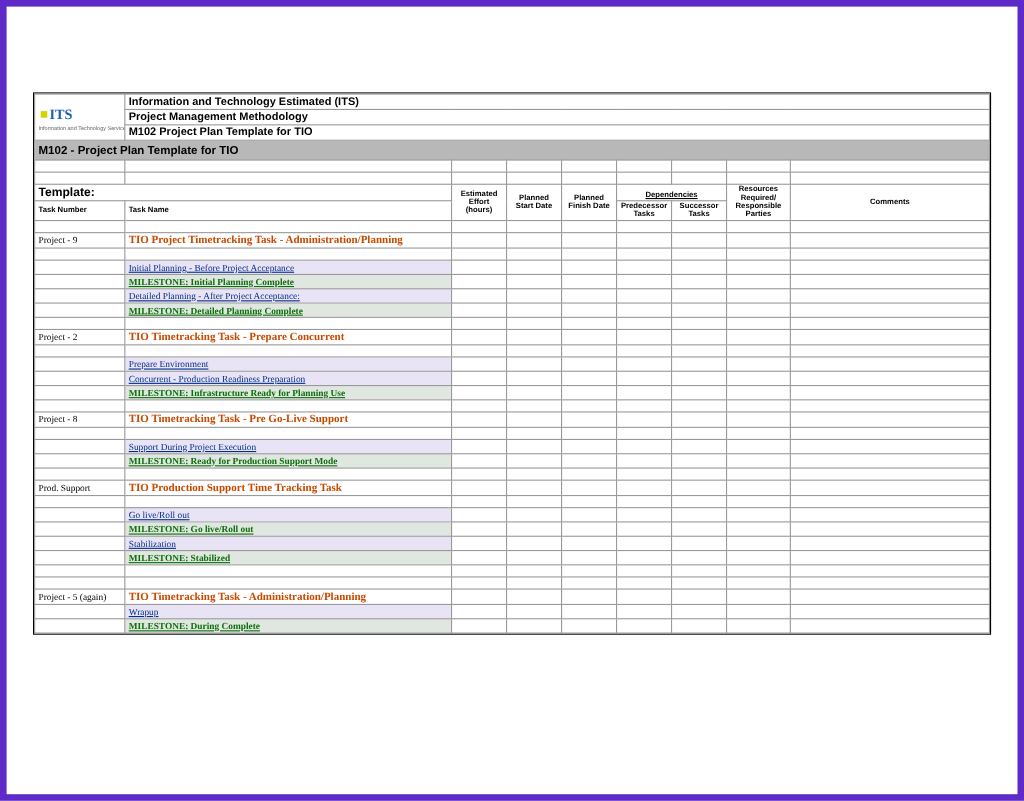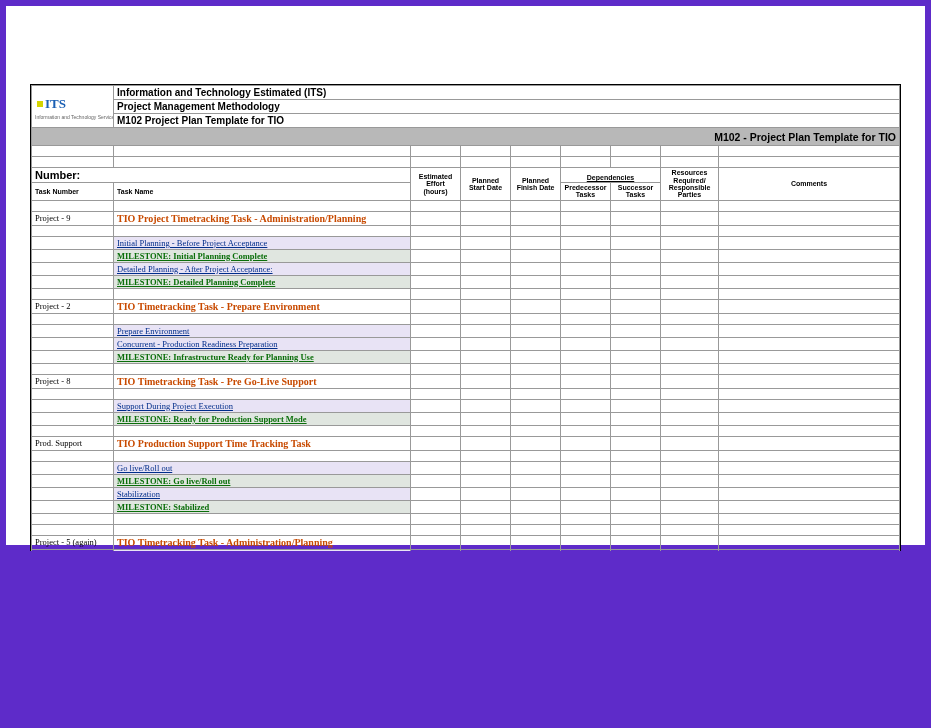--- a/index.html
+++ b/index.html
@@ -1,27 +1,27 @@
 <!DOCTYPE html>
 <html><head>
 <meta charset="utf-8">
 <style>
 * { box-sizing: border-box; margin: 0; padding: 0; }
 body { background: #5e2bc9; font-family: Arial, sans-serif; display: flex; align-items: flex-start; justify-content: center; padding: 6px; }
-.outer { background: #fff; width: 919px; height: 539px; }
+.outer { background: #fff; width: 919px; height: 716px; }
 .sheet { margin: 78px 24px 0 24px; border: 1px solid #000; }
 table { border-collapse: collapse; width: 100%; table-layout: fixed; }
 td, th { border: 1px solid #999; padding: 1px 3px; font-size: 8px; vertical-align: top; height: 11px; overflow: hidden; white-space: nowrap; }
 .logo-cell { width: 82px; vertical-align: middle; }
 .logo-box { display: flex; align-items: center; gap: 2px; padding: 2px; }
 .logo-sq { width: 6px; height: 6px; background: #d4d400; display: inline-block; }
 .logo-txt { color: #1a5fb4; font-weight: bold; font-size: 13px; font-family: "Times New Roman", serif; }
 .logo-sub { font-size: 5px; color: #666; }
 .hdr-title { font-weight: bold; font-size: 10px; font-family: Arial, sans-serif; }
-.banner-row td { background: #b8b8b8; text-align: right; font-weight: bold; font-size: 10.5px; height: 18px; vertical-align: middle; }
+.banner-row td { background: #b8b8b8; text-align: left; font-weight: bold; font-size: 10.5px; height: 18px; vertical-align: middle; }
 .proj-label { font-weight: bold; font-size: 11px; font-family: Arial, sans-serif; }
 .col-hdr { font-weight: bold; font-size: 7px; text-align: center; white-space: normal; line-height: 1.05; vertical-align: middle; }
 .dep-hdr { font-weight: bold; font-size: 7px; text-align: center; text-decoration: underline; vertical-align: bottom; }
 .task-orange { color: #c84a00; font-weight: bold; font-family: "Times New Roman", serif; font-size: 10px; margin-left: 32px; }
 .task-blue { color: #002d8a; text-decoration: underline; font-family: "Times New Roman", serif; font-size: 8.5px; }
 .task-green { color: #0a6e0a; text-decoration: underline; font-family: "Times New Roman", serif; font-size: 8.5px; font-weight: bold; }
 .shade1 { background: #e8e3f5; }
 .shade2 { background: #e0e6e0; }
 .tn { font-family: "Times New Roman", serif; font-size: 8.5px; }
 </style>
@@ -82,21 +82,21 @@
             <td></td>
             <td></td>
             <td></td>
             <td></td>
             <td></td>
             <td></td>
             <td></td>
           </tr>
 
       <tr>
-        <td colspan="2" class="proj-label">Number:</td>
+        <td colspan="2" class="proj-label">Template:</td>
         <td rowspan="2" class="col-hdr">Estimated Effort (hours)</td>
         <td rowspan="2" class="col-hdr">Planned Start Date</td>
         <td rowspan="2" class="col-hdr">Planned Finish Date</td>
         <td colspan="2" class="dep-hdr">Dependencies</td>
         <td rowspan="2" class="col-hdr">Resources Required/ Responsible Parties</td>
         <td rowspan="2" class="col-hdr">Comments</td>
       </tr>
       <tr>
         <td class="col-hdr" style="text-align:left">Task Number</td>
         <td class="col-hdr" style="text-align:left">Task Name</td>
@@ -190,21 +190,21 @@
             <td></td>
             <td></td>
             <td></td>
             <td></td>
             <td></td>
             <td></td>
             <td></td>
           </tr>
           <tr>
             <td class="tn">Project - 2</td>
-            <td class="task-orange ">TIO Timetracking Task - Prepare Environment</td>
+            <td class="task-orange ">TIO Timetracking Task - Prepare Concurrent</td>
             <td></td>
             <td></td>
             <td></td>
             <td></td>
             <td></td>
             <td></td>
             <td></td>
           </tr>
           <tr>
             <td class="tn"></td>

